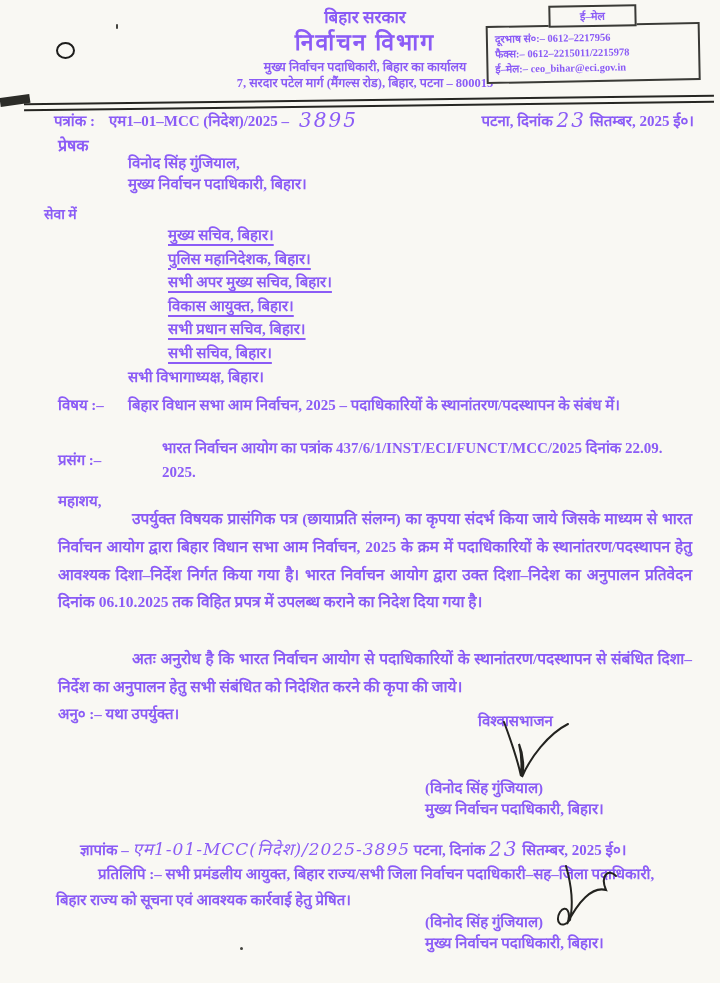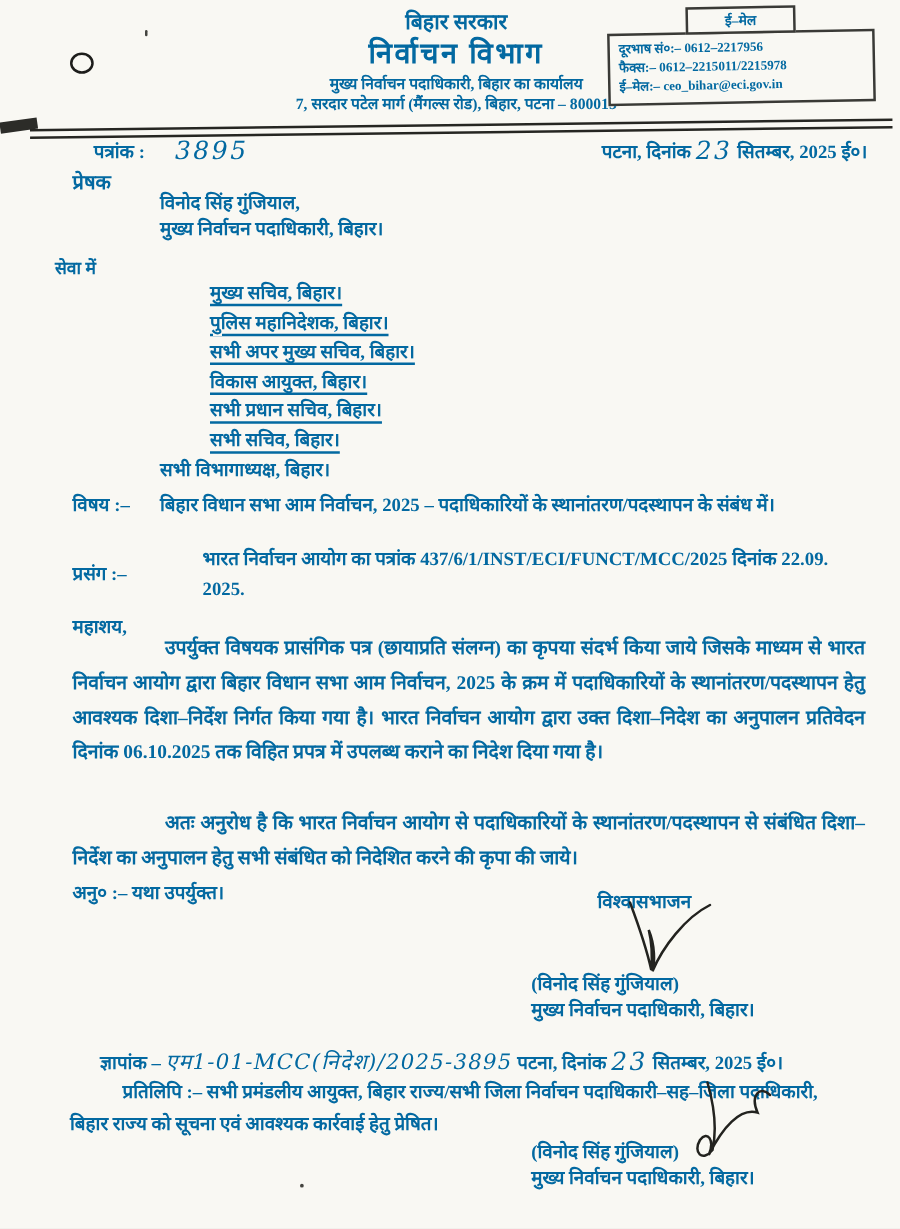--- a/index.html
+++ b/index.html
@@ -1,21 +1,21 @@
 <!DOCTYPE html>
 <html><head>
 <meta charset="utf-8">
 <style>
   html,body{margin:0;padding:0;background:#e9e8e4;}
   .page{
     position:relative;
     width:720px;height:983px;
     background:#f9f8f3;
     font-family:"Liberation Serif","DejaVu Serif",serif;
-    color:#0369a1;
+    color:#8b5cf6;
     overflow:hidden;
     font-weight:bold;
   }
   
   .punch-hole{
     position:absolute;left:56px;top:42px;width:15px;height:13px;
     border:2.5px solid #1d1d1b;border-radius:50%;
   }
   .header{position:absolute;left:150px;top:8px;width:430px;text-align:center;line-height:1.2;}
   .hdr-govt{font-size:17px;}
@@ -32,21 +32,21 @@
     border:2.5px solid #3a3a36;padding:4px 7px 5px 7px;text-align:left;
     font-size:10.5px;line-height:15px;position:relative;z-index:1;background:#f9f8f3;
   }
   .divider{
     position:absolute;left:24px;top:99px;width:690px;height:4px;
     border-top:2px solid #262622;border-bottom:2px solid #262622;
     transform:rotate(-0.7deg);
   }
   .divider-smudge{position:absolute;left:0;top:96px;width:30px;height:9px;background:#2c2c28;transform:rotate(-8deg);}
   
-  .ref-row{position:absolute;left:75px;top:107px;right:18px;display:flex;align-items:baseline;font-size:15px;}
+  .ref-row{position:absolute;left:54px;top:107px;right:18px;display:flex;align-items:baseline;font-size:15px;}
   .ref-label{margin-right:14px;}
   .hand{
     font-style:italic;font-weight:normal;letter-spacing:2px;
     font-family:"DejaVu Serif",serif;
   }
   .hand-big{font-size:20px;position:relative;top:1px;}
   .ref-right{margin-left:auto;padding-right:8px;}
   .sender-label{position:absolute;left:58px;top:134px;font-size:16px;}
   .sender-block{position:absolute;left:128px;top:153px;font-size:15px;line-height:21px;}
   .recipients-label{position:absolute;left:44px;top:204px;font-size:14px;}
@@ -103,20 +103,21 @@
       <div>फैक्स:– 0612–2215011/2215978</div>
       <div>ई–मेल:– ceo_bihar@eci.gov.in</div>
     </div>
   </div>
 
   <div class="divider-smudge"></div>
   <div class="divider"></div>
 
   <div class="ref-row">
     <span class="ref-label">पत्रांक :</span>
+    <span>एम1–01–MCC (निदेश)/2025 –</span>
     <span class="hand hand-big" style="margin-left:10px;">3895</span>
     <span class="ref-right">
       <span>पटना, दिनांक</span>
       <span class="hand hand-big">23</span>
       <span>सितम्बर, 2025 ई०।</span>
     </span>
   </div>
 
   <div class="sender-label">प्रेषक</div>
   <div class="sender-block">

